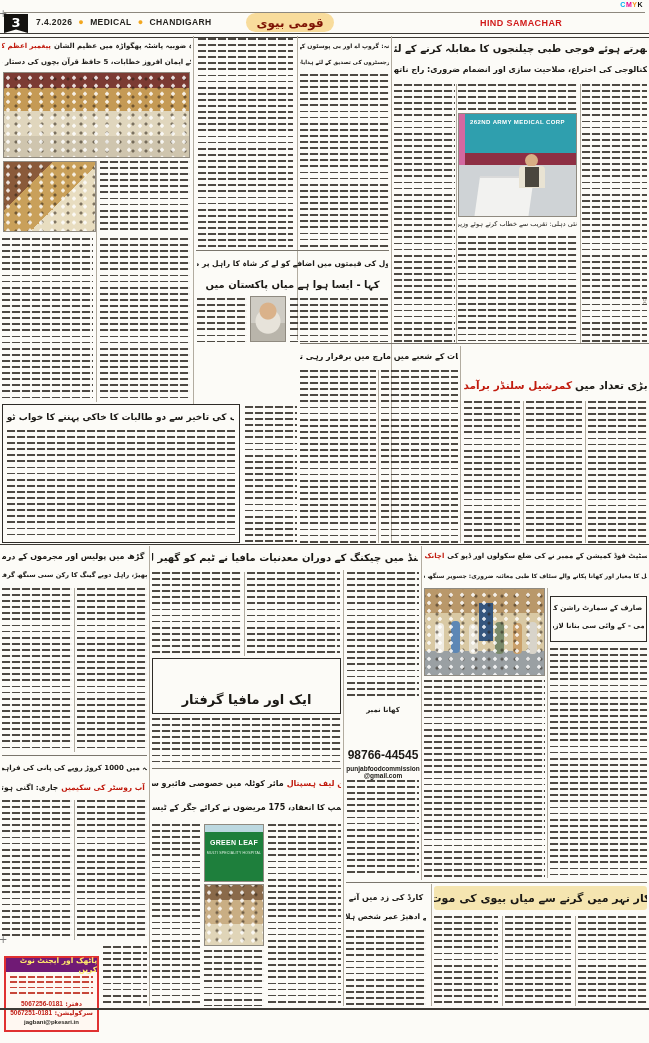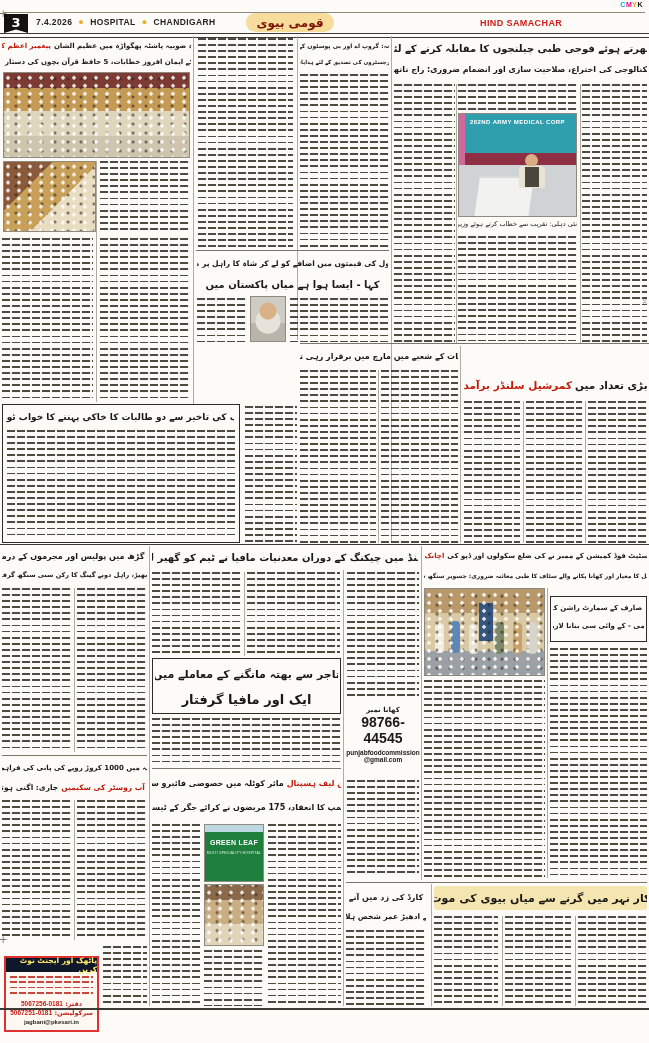--- a/index.html
+++ b/index.html
@@ -47,21 +47,21 @@
   <div class="abs" style="left:-1px;top:934px;color:#777;font-size:10px;">+</div>
   <div class="abs" style="right:0;top:298px;color:#8a847a;font-size:6px;writing-mode:vertical-rl;">oo</div>
 
   <div class="hline" style="left:4px;top:12px;width:641px;background:#8d887e;"></div>
   <div class="abs" style="left:4px;top:14px;width:24px;height:19px;background:#14120f;color:#fff;font-weight:bold;font-size:13px;text-align:center;line-height:17px;clip-path:polygon(0 0,100% 0,100% 100%,50% 82%,0 100%);">
     <span>3</span>
   </div>
   <div class="abs mono" style="left:36px;top:17px;font-size:8.5px;font-weight:bold;color:#24221e;letter-spacing:.4px;display:flex;align-items:center;gap:6px;">
     <span>7.4.2026</span>
     <span style="color:#f2a71f;font-size:9px;">●</span>
-    <span>HOSPITAL</span>
+    <span>MEDICAL</span>
     <span style="color:#f2a71f;font-size:9px;">●</span>
     <span>CHANDIGARH</span>
   </div>
   <div class="abs" style="left:246px;top:13px;width:88px;height:19px;background:#f8dc9c;border-radius:10px;display:flex;align-items:center;justify-content:center;">
     <span style="direction:rtl;font-weight:bold;font-size:12px;color:#7e1405;">قومی بیوی</span>
   </div>
   <div class="abs mono" style="left:480px;top:18px;font-size:9px;font-weight:bold;color:var(--mast);letter-spacing:.4px;">HIND SAMACHAR</div>
   <div class="hline2" style="left:0;top:33px;width:649px;"></div>
 
   <div class="hl" style="left:2px;top:37px;width:189px;height:17px;font-size:7px;">
@@ -170,45 +170,44 @@
   <div class="boxed" style="left:550px;top:596px;width:97px;height:46px;border-width:1px;">
     <div class="hl" style="left:2px;top:4px;width:91px;height:14px;font-size:7px;position:absolute;">ہر صارف کے سمارٹ راشن کارڈ</div>
     <div class="hl" style="left:2px;top:22px;width:91px;height:14px;font-size:7px;position:absolute;">کا می - کے وائی سی بنانا لازمی</div>
   </div>
   <div class="sim" style="left:550px;top:648px;width:97px;height:230px;"></div>
   <div class="sim" style="left:424px;top:680px;width:121px;height:198px;"></div>
   <div class="vdiv" style="left:547px;top:588px;height:290px;"></div>
 
   <div class="abs" style="left:346px;top:706px;width:74px;height:70px;text-align:center;">
     <div style="direction:rtl;font-size:7px;font-weight:bold;">کھانا نمبر</div>
-    <div class="mono" style="font-size:14px;font-weight:bold;">98766-44545</div>
+    <div class="mono" style="font-size:12px;font-weight:bold;margin-top:34px;">98766-44545</div>
     <div class="mono" style="font-size:6.5px;font-weight:bold;margin-top:3px;">punjabfoodcommission</div>
     <div class="mono" style="font-size:6.5px;font-weight:bold;">@gmail.com</div>
   </div>
   <div class="sim" style="left:347px;top:780px;width:72px;height:98px;"></div>
 
   <div class="boxed" style="left:152px;top:658px;width:189px;height:56px;border-width:1px;">
-    <div class="hl" style="left:2px;top:3px;width:183px;height:24px;font-size:11px;position:absolute;">تاجر سے بھتہ مانگنے کے معاملے میں</div>
     <div class="hl" style="left:2px;top:28px;width:183px;height:24px;font-size:13px;position:absolute;">ایک اور مافیا گرفتار</div>
   </div>
   <div class="sim" style="left:152px;top:718px;width:189px;height:46px;"></div>
 
   <div class="hline" style="left:2px;top:755px;width:145px;background:#7a756c;"></div>
   <div class="hl" style="left:2px;top:759px;width:145px;height:18px;font-size:7px;">اونہ میں 1000 کروڑ روپے کی پانی کی فراہمی</div>
   <div class="hl" style="left:2px;top:778px;width:145px;height:18px;font-size:7.5px;">
     <span>اور</span>
     <span class="red">آب روسٹر کی سکیمیں</span>
     <span>جاری: اگنی ہوتری</span>
   </div>
   <div class="sim" style="left:2px;top:800px;width:70px;height:140px;"></div>
   <div class="sim" style="left:77px;top:800px;width:70px;height:140px;"></div>
   <div class="vdiv" style="left:74px;top:800px;height:140px;"></div>
 
   <div class="abs" style="left:4px;top:956px;width:95px;height:76px;border:2px solid #e03131;background:#fff8f2;box-sizing:border-box;">
-    <div style="background:#0f172a;height:14px;display:flex;align-items:center;justify-content:center;">
+    <div style="background:#701a75;height:14px;display:flex;align-items:center;justify-content:center;">
       <span style="direction:rtl;color:#ffe96b;font-weight:bold;font-size:7.5px;">پاٹھک اور ایجنٹ نوٹ کریں</span>
     </div>
     <div class="sim-red" style="left:4px;top:18px;width:83px;height:22px;"></div>
     <div class="abs" style="left:0;top:42px;width:91px;text-align:center;direction:rtl;font-size:6.5px;font-weight:bold;color:#c2231a;">
       <span>دفتر:</span>
       <span class="mono">0181-5067256</span>
     </div>
     <div class="abs" style="left:0;top:51px;width:91px;text-align:center;direction:rtl;font-size:6.5px;font-weight:bold;color:#c2231a;">
       <span>سرکولیشن:</span>
       <span class="mono">0181-5067251</span>

